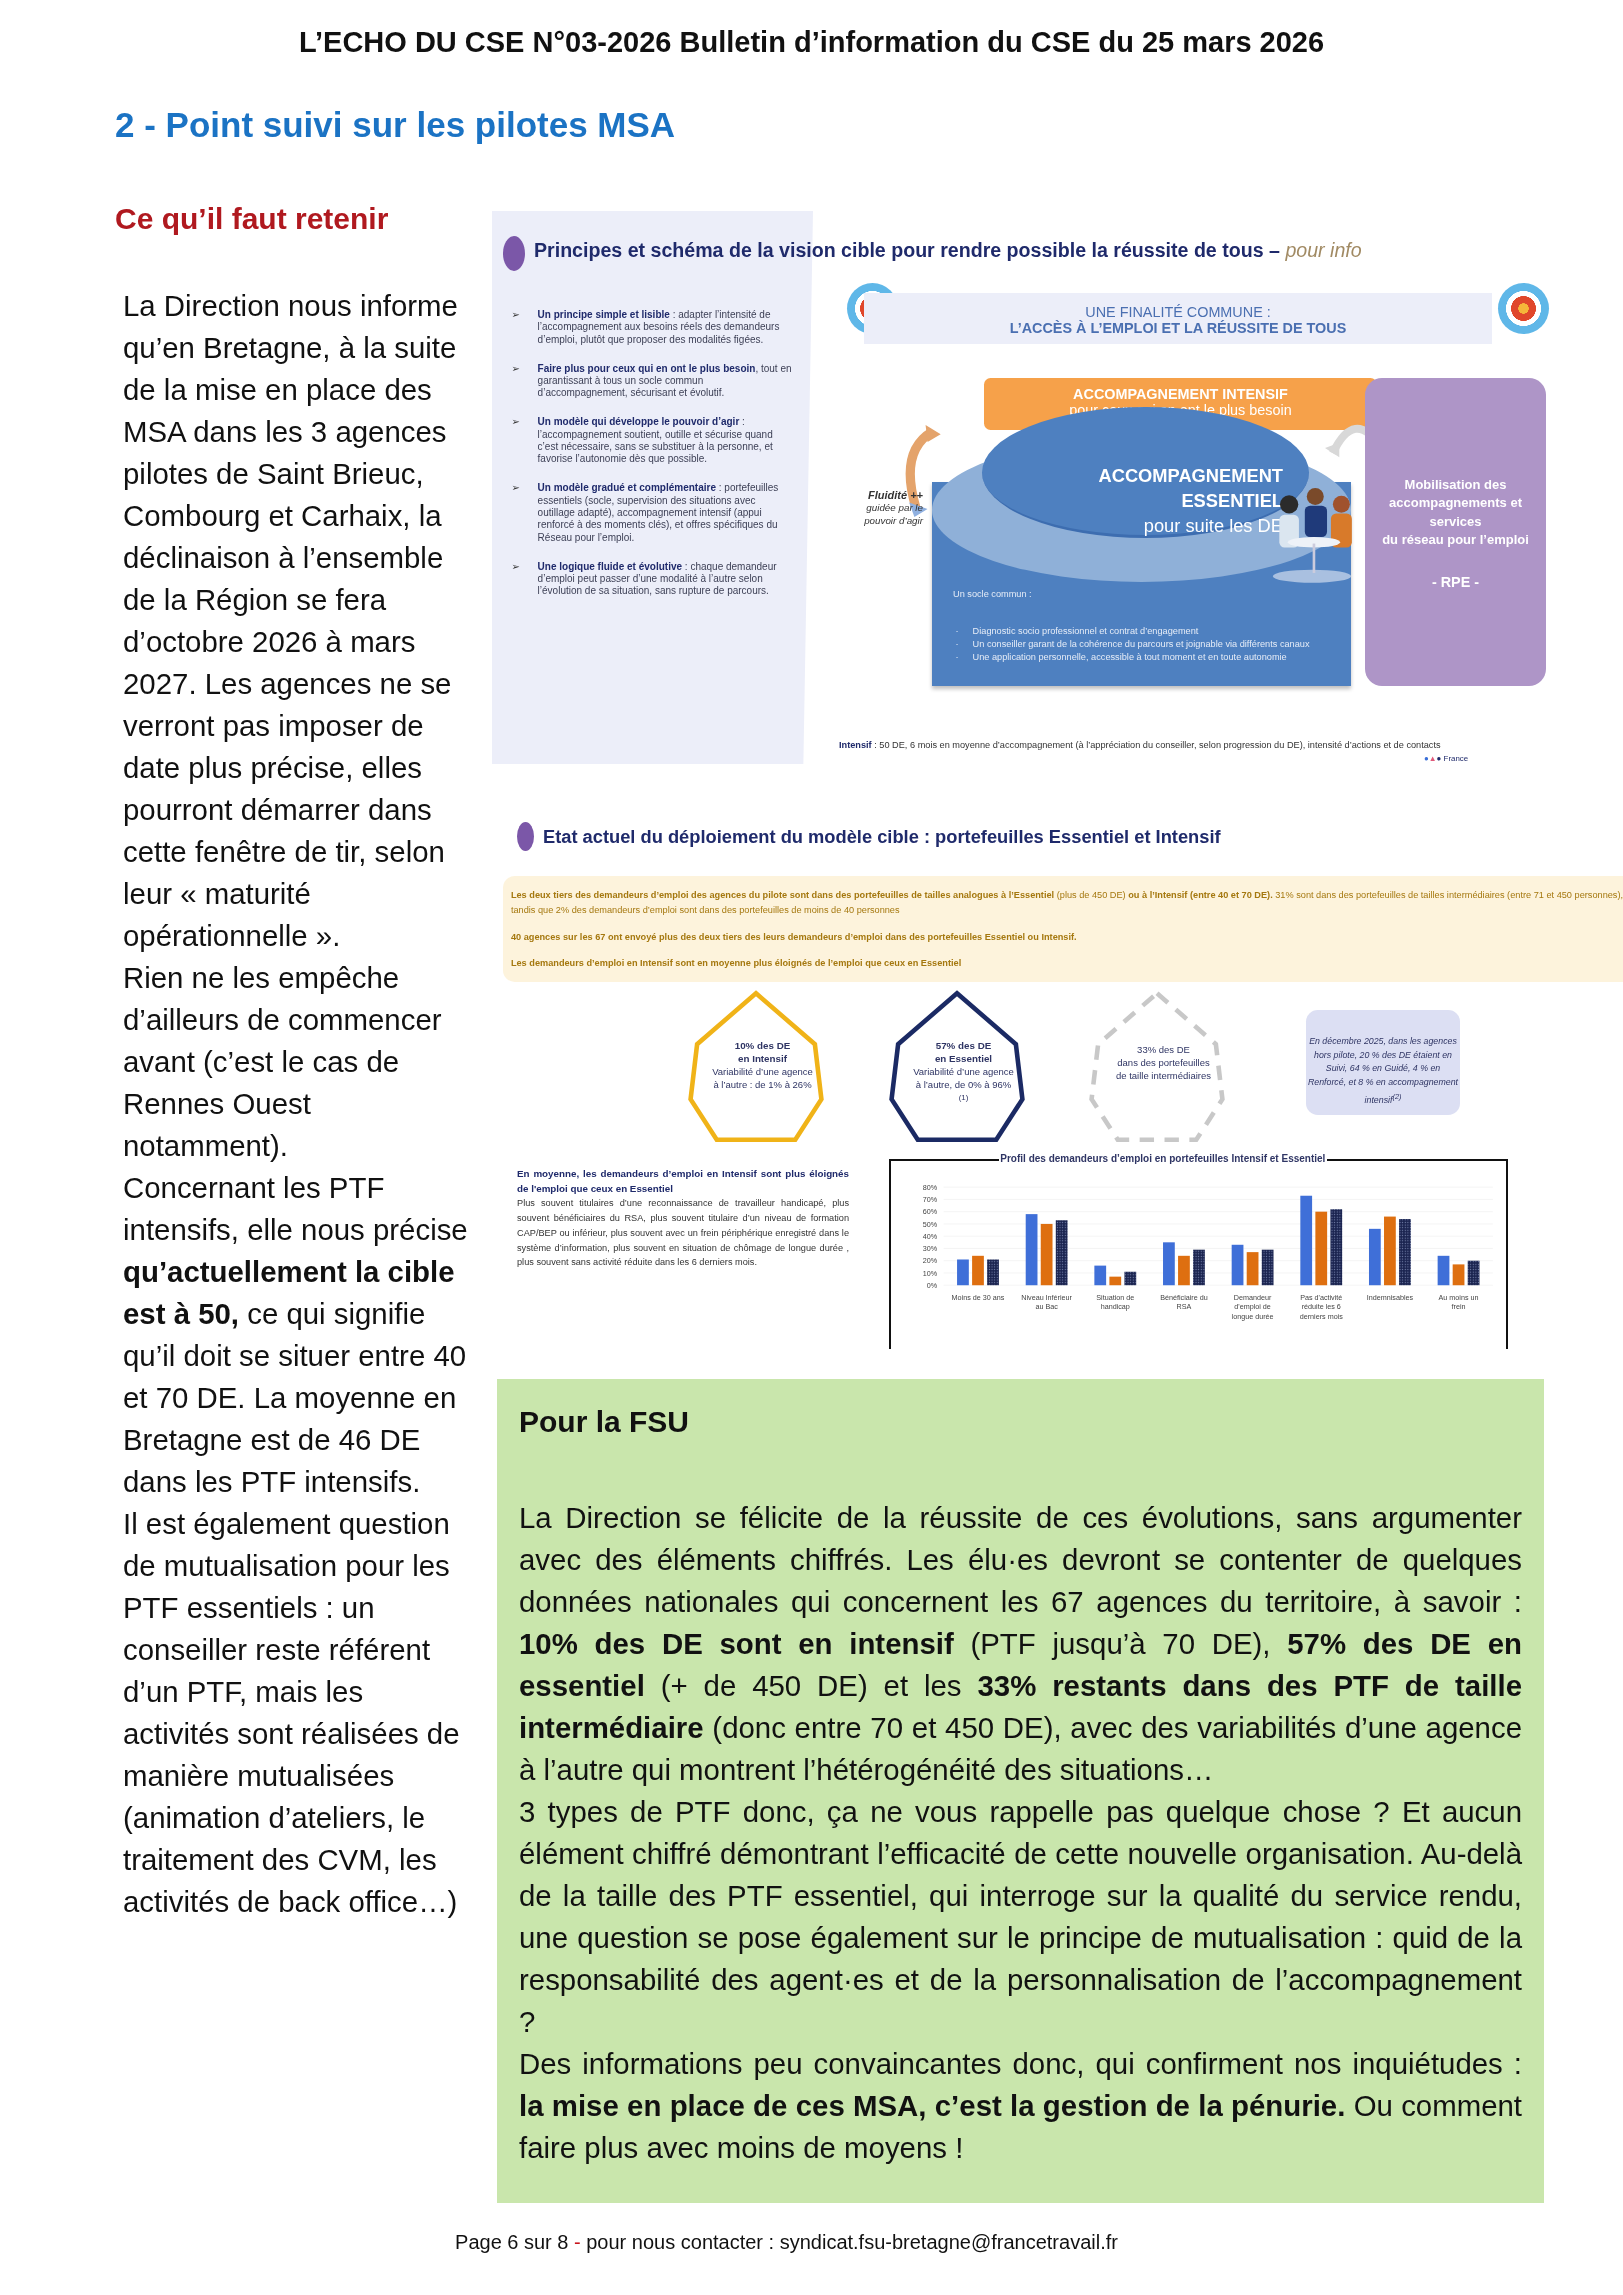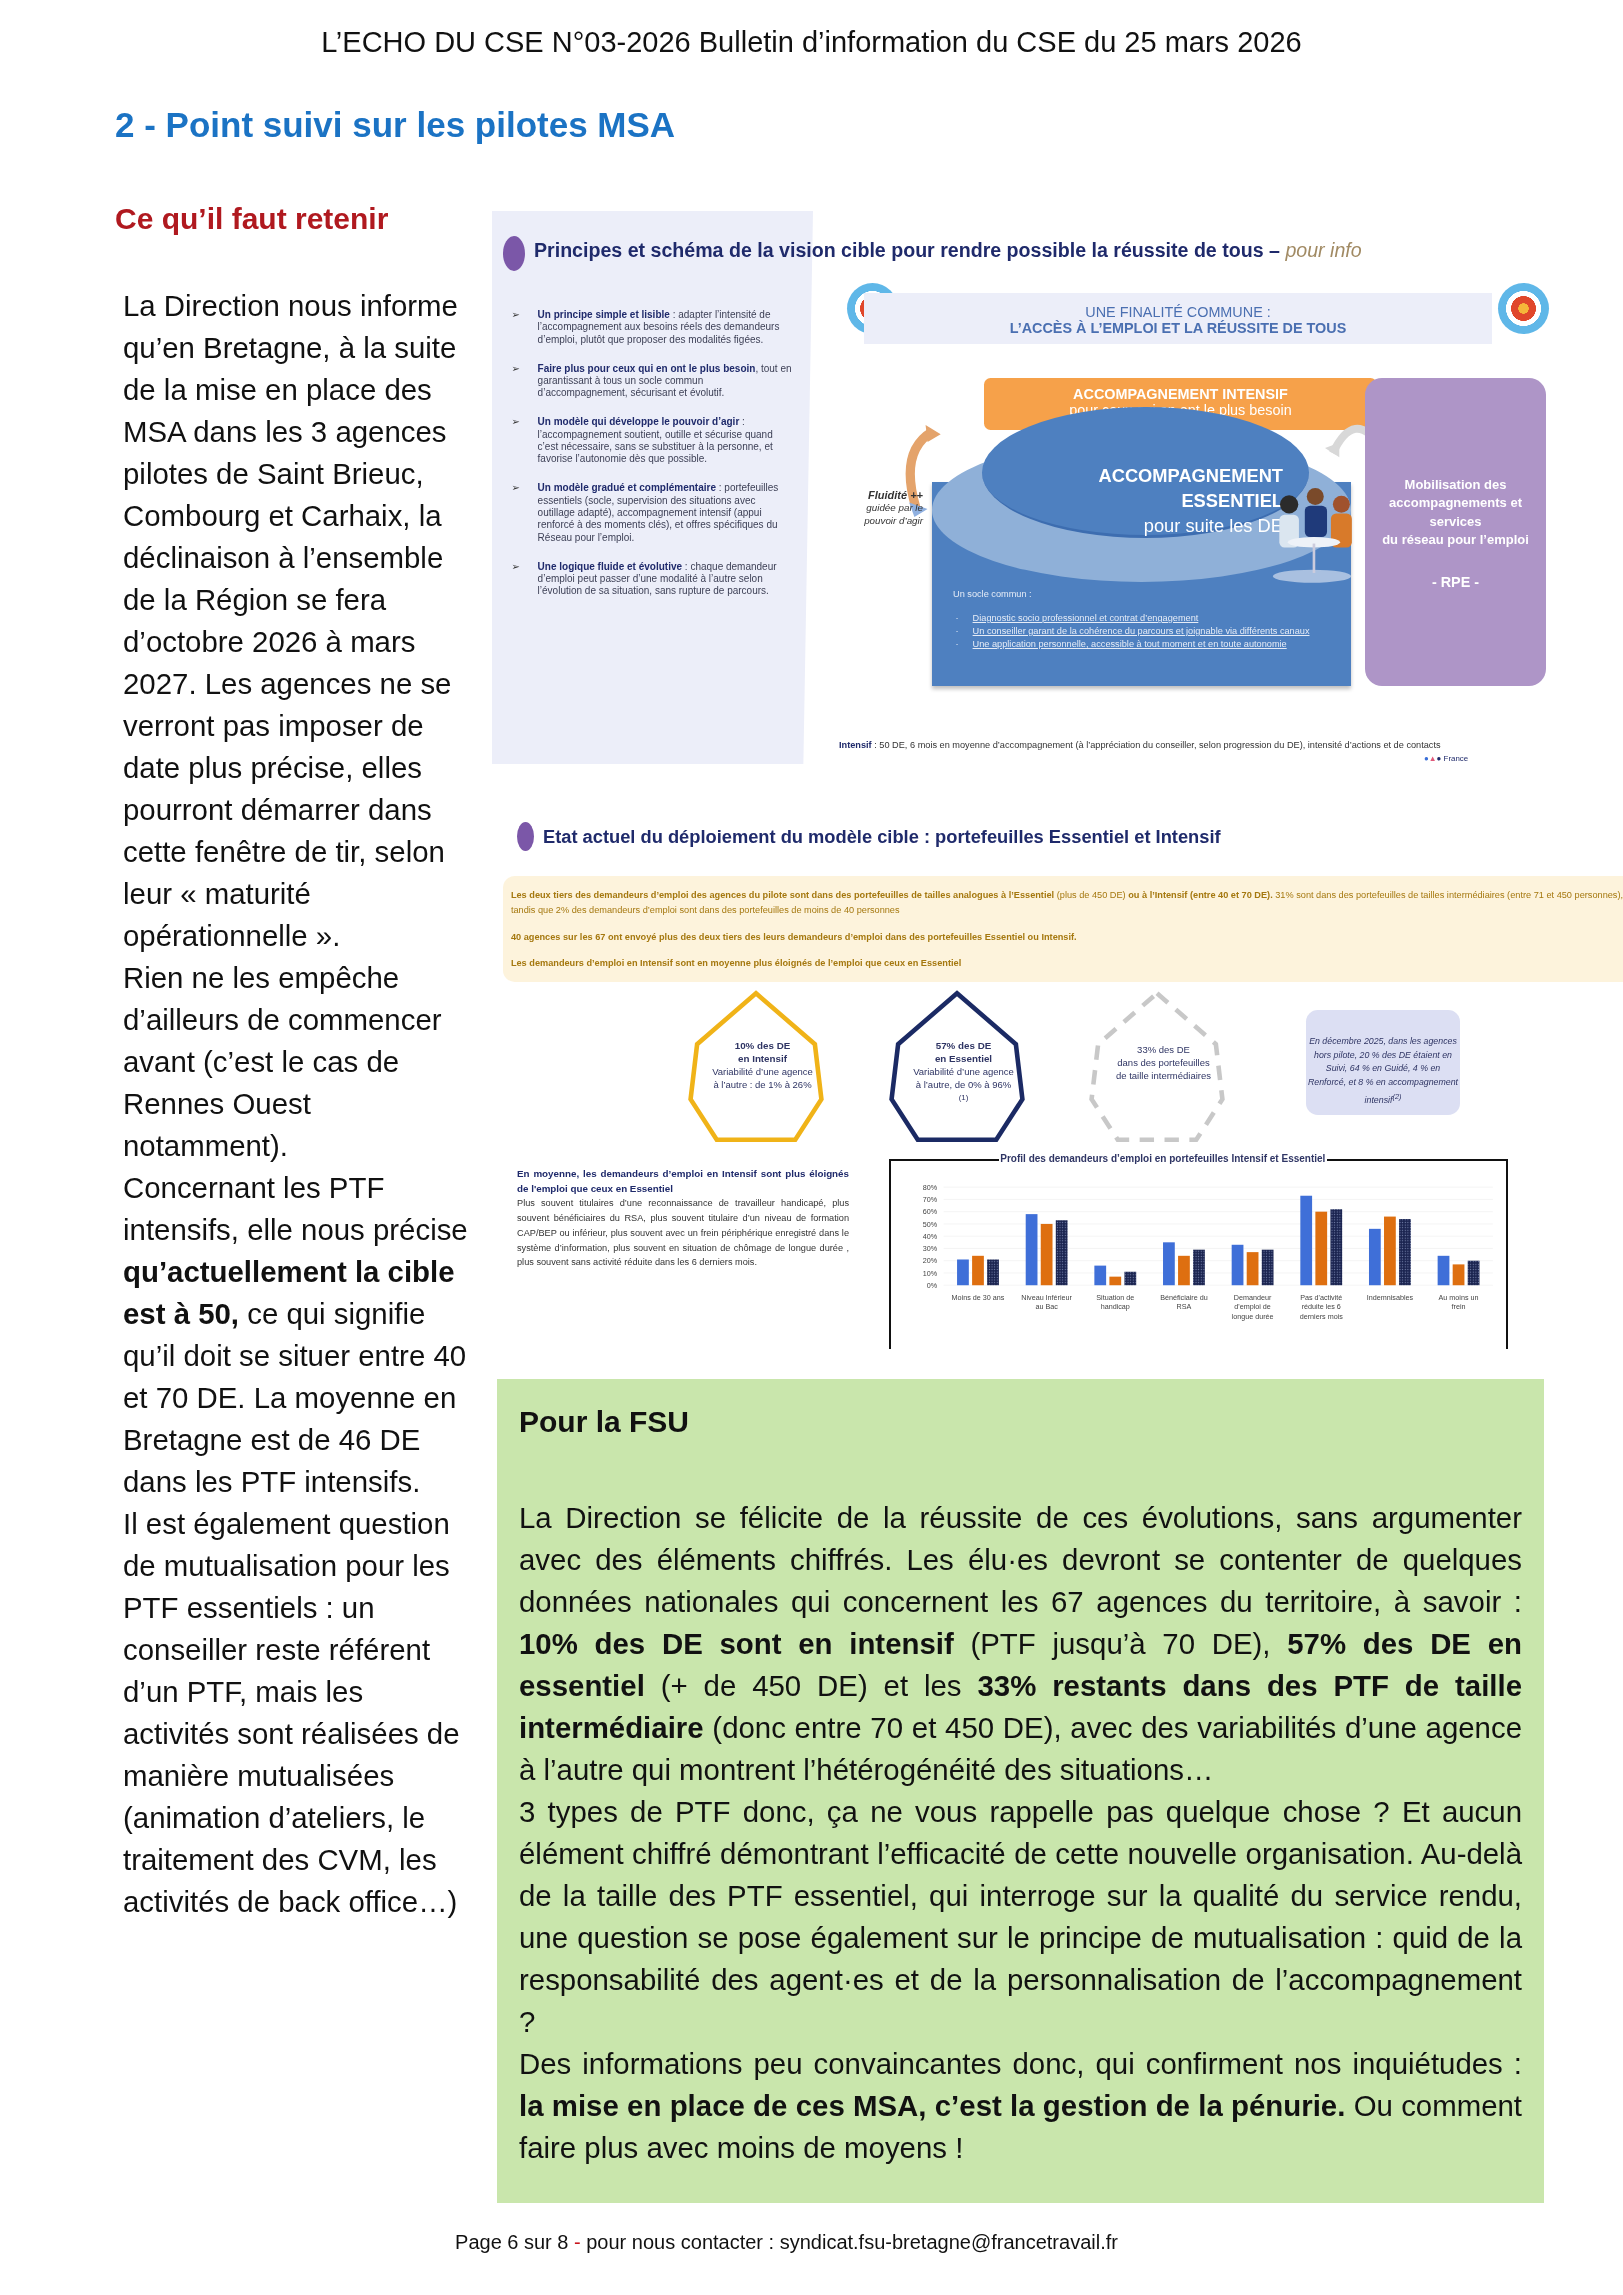--- a/index.html
+++ b/index.html
@@ -1,19 +1,19 @@
 <!DOCTYPE html>
 <html style="font-size:10.5px"><head>
 <meta charset="utf-8">
 <style>
   * { box-sizing: border-box; margin: 0; padding: 0; }
   html, body { width: 1623px; height: 2295px; background: #ffffff; overflow: hidden; }
   body { position: relative; font-family: "Liberation Sans", sans-serif; color: #111; }
 
-  .page-header { position: absolute; left: 0; width: 1623px; top: 26px; text-align: center; font-size: 29px; color: #111; }
+  .page-header { position: absolute; left: 0; width: 1623px; top: 26px; text-align: center; font-size: 29px; color: #111; font-weight: bold; }
   .section-title { position: absolute; left: 115px; top: 105px; font-size: 35px; font-weight: bold; color: #1b73c4; }
   .retenir-title { position: absolute; left: 115px; top: 202px; font-size: 30px; font-weight: bold; color: #b0191f; }
 
   .left-col { position: absolute; left: 123px; top: 285px; width: 353px; font-size: 29.4px; line-height: 42px; color: #111; }
   .left-col p { margin: 0; }
   .left-col b { font-weight: bold; }
 
   
   .slide1 { position: absolute; left: 492px; top: 211px; width: 1071px; height: 563px; background: #fff; }
   .slide1 .leftpanel { position: absolute; left: 0; top: 0; width: 321px; height: 553px; background: #eceef9; clip-path: polygon(0 0, 100% 0, 97% 100%, 0 100%); }
@@ -37,21 +37,21 @@
 
   .rpe-box { position: absolute; left: 1365px; top: 378px; width: 181px; height: 308px; background: #ae95c7; border-radius: 17px; text-align: center; color: #fff; font-size: 13px; line-height: 18.3px; padding-top: 98px; font-weight: bold; }
   .rpe-box .rpe { margin-top: 23.6px; font-size: 14.4px; }
 
   .essentiel-base { position: absolute; left: 932px; top: 482px; width: 419px; height: 204px; background: #4e80c0; box-shadow: 0 2.6px 3.9px rgba(0,0,0,0.25); }
   .disc-outer { position: absolute; left: 932px; top: 438px; width: 419px; height: 144px; border-radius: 50%; background: #8fb0d8; }
   .disc-inner { position: absolute; left: 982px; top: 407px; width: 327px; height: 131px; border-radius: 50%; background: #4e80c0; border-bottom: 3.9px solid #3d6db0; }
   .ess-text { position: absolute; left: 1008px; top: 463px; width: 275px; text-align: right; color: #fff; font-weight: bold; font-size: 18.3px; line-height: 25px; }
   .ess-text .sub { font-weight: normal; font-size: 18.3px; }
   .socle { position: absolute; left: 953px; top: 588px; width: 366px; color: #e6ecf7; font-size: 9.2px; line-height: 13px; }
-  .socle ul { list-style: none; margin-top: 11px; text-decoration: underline; }
+  .socle ul { list-style: none; margin-top: 24px; }
   .socle li { padding-left: 19.6px; position: relative; }
   .socle li::before { content: "·"; position: absolute; left: 2.6px; }
 
   .people { position: absolute; left: 1263px; top: 478px; width: 98px; height: 105px; }
   .fluidite { position: absolute; left: 851px; top: 489px; width: 72px; text-align: right; font-size: 9.8px; font-style: italic; color: #333; line-height: 12.4px; }
   .fluidite b { font-size: 11px; }
   .arrow-left { position: absolute; left: 896px; top: 425px; width: 46px; height: 92px; }
   .arrow-right { position: absolute; left: 1325px; top: 414px; width: 65px; height: 46px; }
 
   .intensif-note { position: absolute; left: 839px; top: 738px; width: 687px; font-size: 9.2px; line-height: 14.4px; color: #333; }

